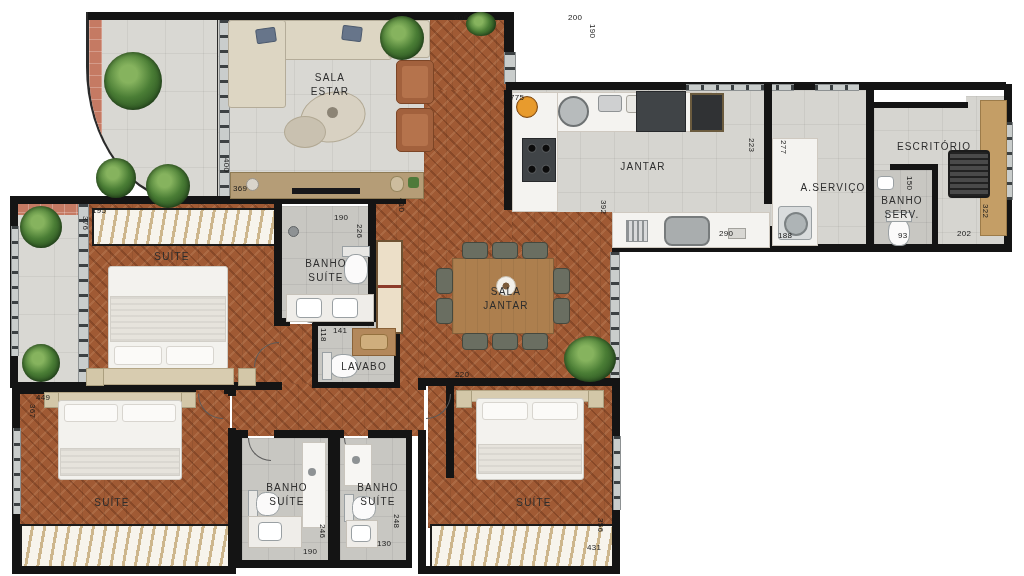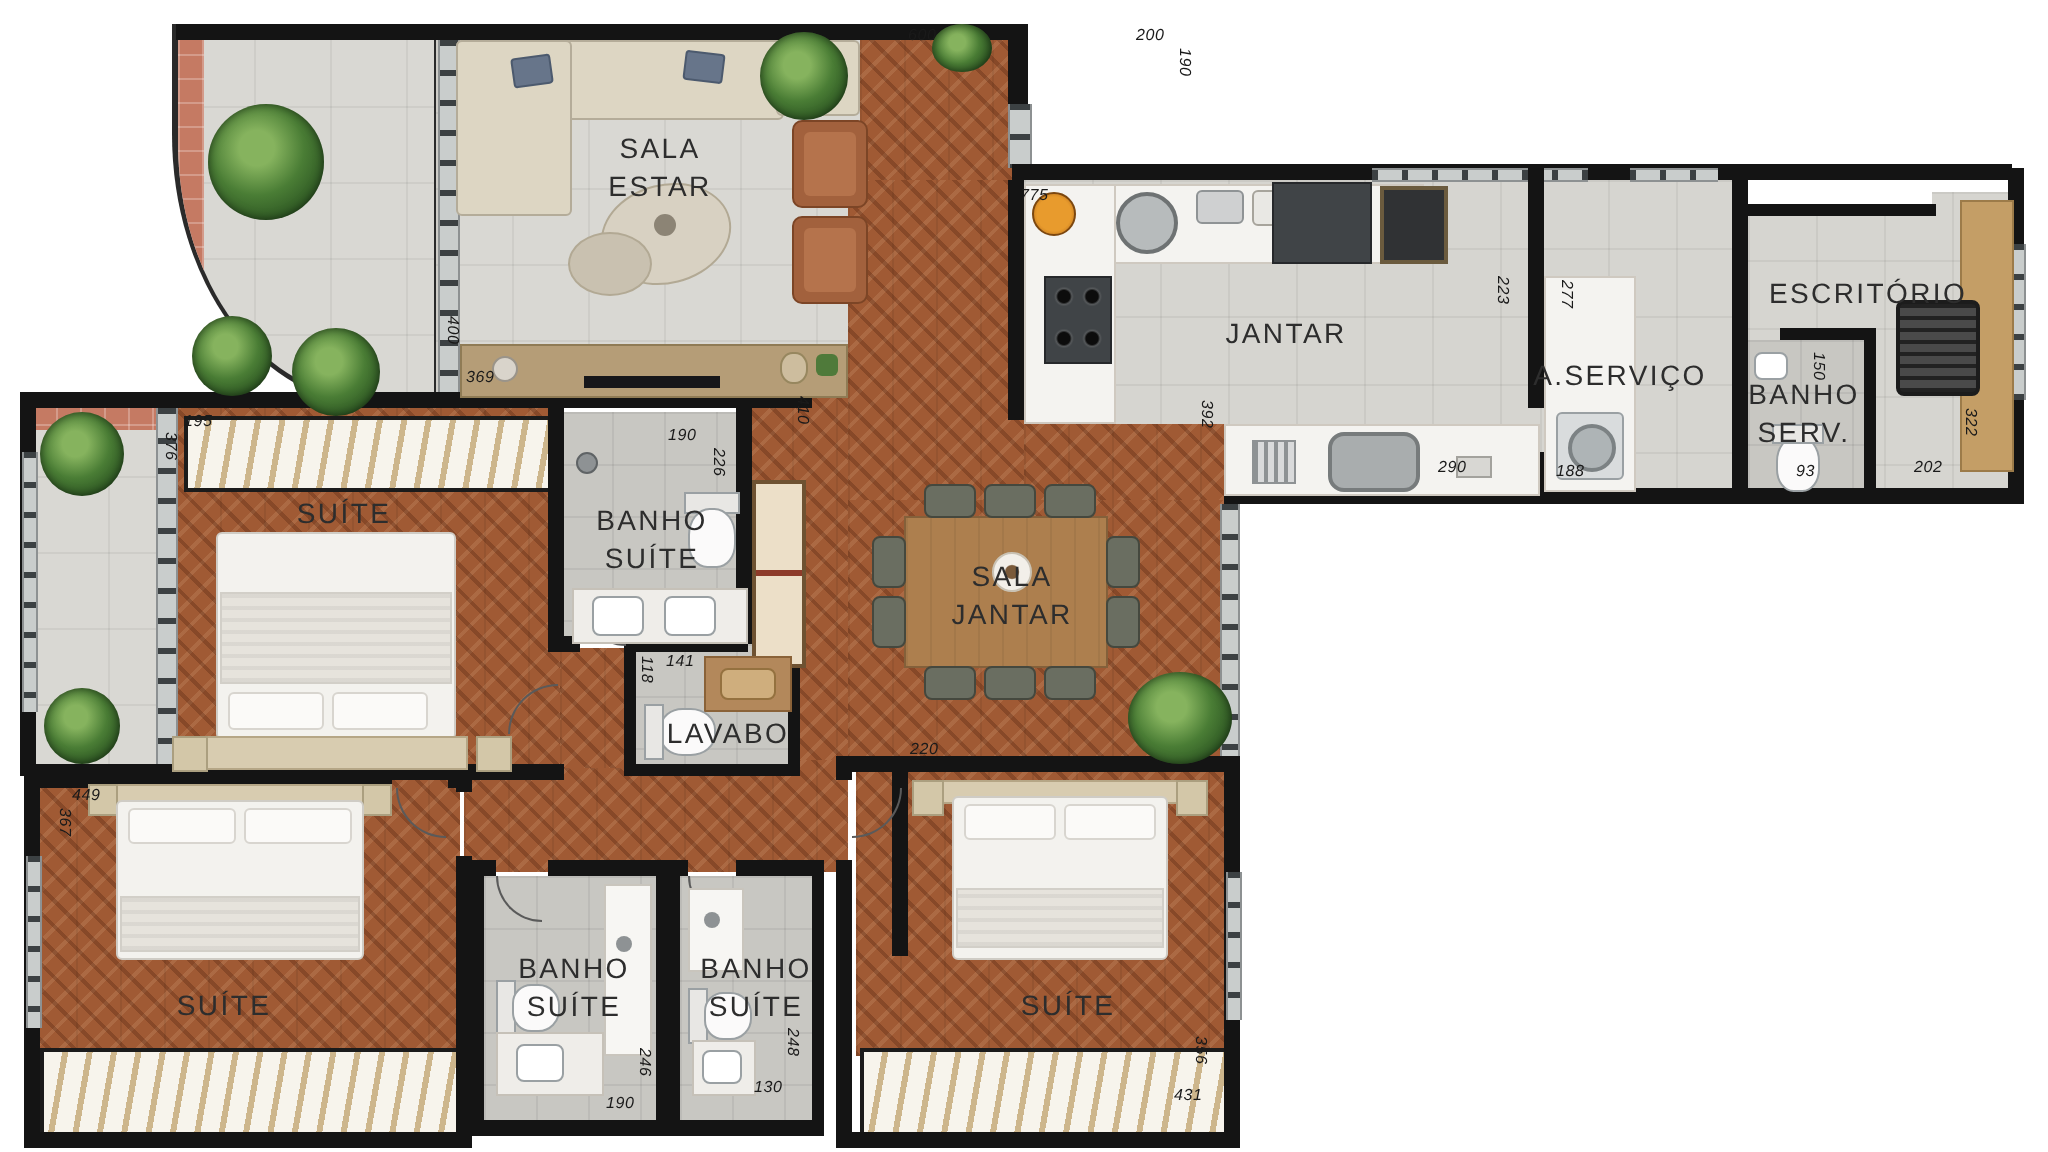--- a/index.html
+++ b/index.html
@@ -15,22 +15,22 @@
   .tile{background-color:#d9d8d3;background-image:linear-gradient(rgba(0,0,0,.05) 1px,transparent 1px),linear-gradient(90deg,rgba(0,0,0,.05) 1px,transparent 1px);background-size:38px 38px;}
   .tile-k{background-color:#d6d5d0;background-image:linear-gradient(rgba(0,0,0,.05) 1px,transparent 1px),linear-gradient(90deg,rgba(0,0,0,.05) 1px,transparent 1px);background-size:34px 34px;}
   .tile-b{background-color:#c8c7c2;background-image:linear-gradient(rgba(0,0,0,.06) 1px,transparent 1px),linear-gradient(90deg,rgba(0,0,0,.06) 1px,transparent 1px);background-size:26px 26px;}
   .wood{background-color:#a05a34;background-image:
       repeating-linear-gradient(45deg,rgba(60,20,5,.25) 0 2px,transparent 2px 9px),
       repeating-linear-gradient(-45deg,rgba(255,220,180,.12) 0 2px,transparent 2px 9px),
       repeating-linear-gradient(90deg,rgba(0,0,0,.07) 0 1px,transparent 1px 22px);}
   .hatch{position:absolute;background:repeating-linear-gradient(100deg,#f7f4ec 0 9px,#cdb68c 9px 12px);border:2px solid #1b1b1b;}
   .pinkband{position:absolute;background-color:#c57a63;background-image:linear-gradient(rgba(255,255,255,.25) 1px,transparent 1px),linear-gradient(90deg,rgba(255,255,255,.25) 1px,transparent 1px);background-size:12px 12px;}
   
-  .rlabel{position:absolute;transform:translate(-50%,-50%);font-size:14px;letter-spacing:1.2px;color:#2d2d2d;text-align:center;line-height:1.35;white-space:nowrap;}
-  .dim{position:absolute;font-size:8px;color:#1a1a1a;letter-spacing:.3px;white-space:nowrap;font-style:italic;}
+  .rlabel{position:absolute;transform:translate(-50%,-50%);font-size:10px;letter-spacing:1.2px;color:#2d2d2d;text-align:center;line-height:1.35;white-space:nowrap;}
+  .dim{position:absolute;font-size:8px;color:#1a1a1a;letter-spacing:.3px;white-space:nowrap;}
   .dim.v{writing-mode:vertical-rl;}
   
   .furn{position:absolute;}
   .sofa{background:#ddd6c3;border:1px solid #b4ac99;border-radius:3px;}
   .pillow{background:#67758a;border:1px solid #4c5a6e;border-radius:2px;}
   .ctable{border-radius:50%;background:#d8d1c2;border:1px solid #b2a994;}
   .armchair{background:#a2613d;border:1px solid #7c4526;border-radius:5px;}
   .armchair .cushion{position:absolute;left:5px;top:5px;right:5px;bottom:5px;background:#b5734c;border-radius:3px;}
   .plant{position:absolute;border-radius:50%;background:radial-gradient(circle at 42% 38%,#86b35e 0 18%,#4a7d35 48%,#2c5522 78%,#1e3d17 100%);box-shadow:inset 0 0 5px rgba(0,0,0,.55);}
   .counter{background:#f4f3f0;border:1px solid #cfc9c0;}
@@ -282,21 +282,21 @@
   <div class="furn toilet" style="left:352px;top:496px;width:22px;height:22px;border-radius:40% 45% 45% 40%;"></div>
   <div class="furn vanity" style="left:346px;top:520px;width:30px;height:26px;position:absolute;"></div>
   <div class="furn basin" style="left:351px;top:525px;width:18px;height:15px;"></div>
 
   <div class="rlabel" style="left:330px;top:84px;">
     <div>SALA</div>
     <div>ESTAR</div>
   </div>
   <div class="rlabel" style="left:643px;top:167px;">JANTAR</div>
   <div class="rlabel" style="left:934px;top:147px;">ESCRITÓRIO</div>
-  <div class="rlabel" style="left:810px;top:188px;">A.SERVIÇO</div>
+  <div class="rlabel" style="left:833px;top:188px;">A.SERVIÇO</div>
   <div class="rlabel" style="left:902px;top:207px;">
     <div>BANHO</div>
     <div>SERV.</div>
   </div>
   <div class="rlabel" style="left:506px;top:298px;">
     <div>SALA</div>
     <div>JANTAR</div>
   </div>
   <div class="rlabel" style="left:172px;top:257px;">SUÍTE</div>
   <div class="rlabel" style="left:326px;top:270px;">

